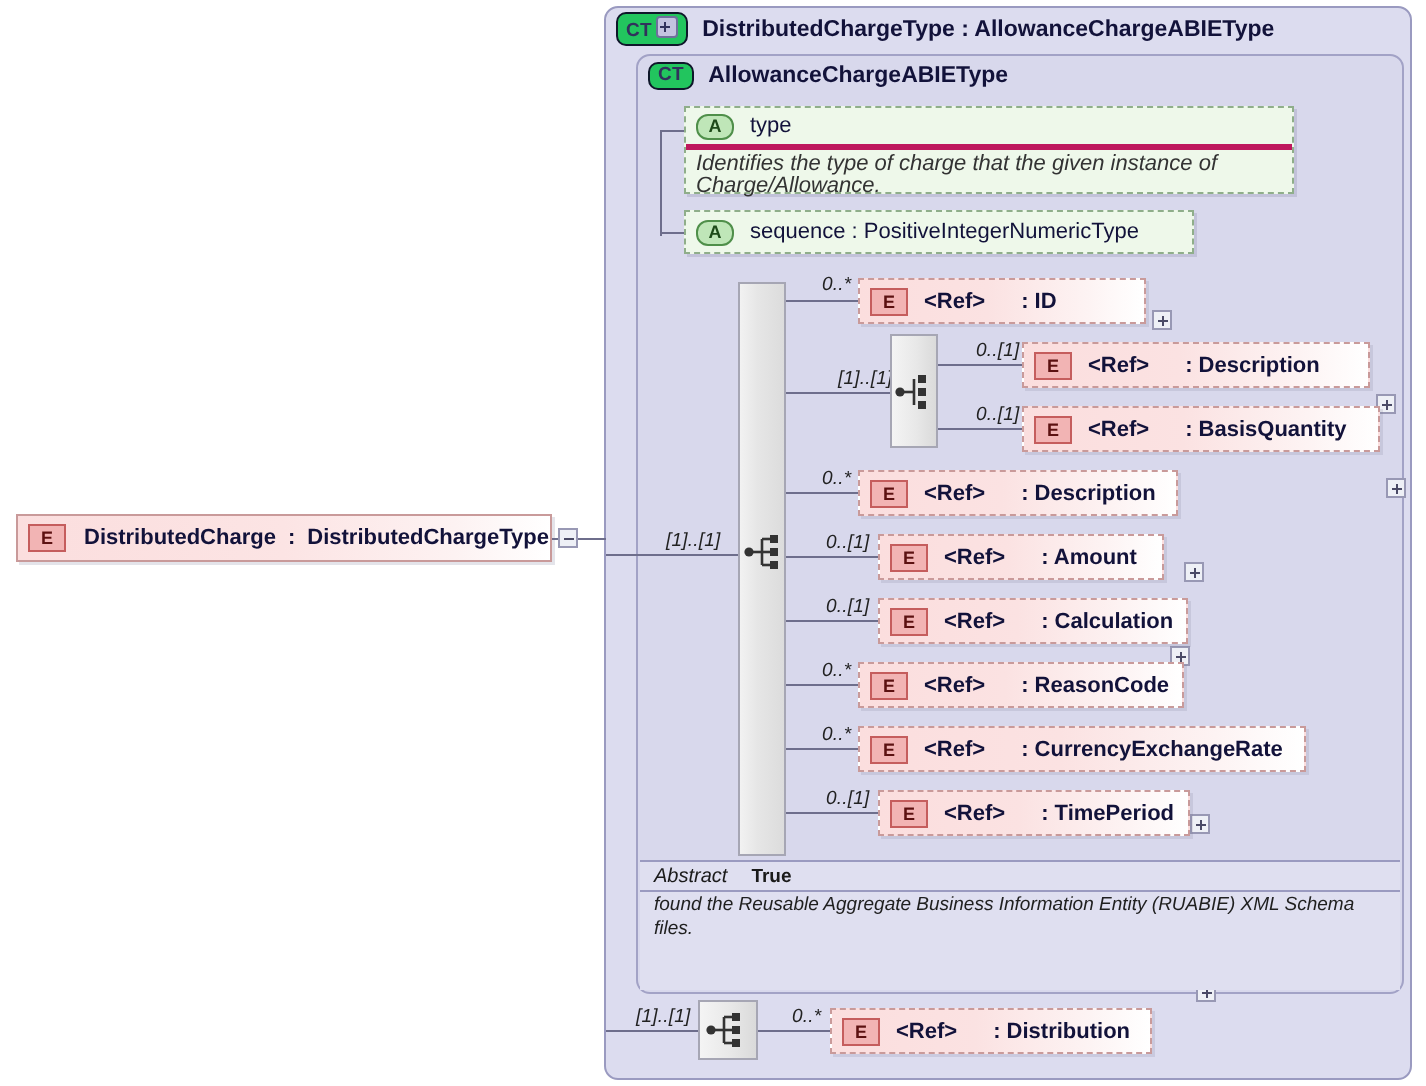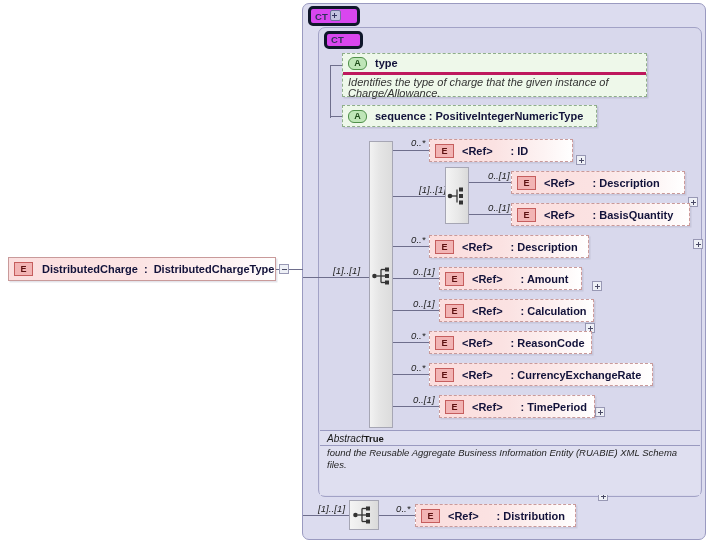--- a/index.html
+++ b/index.html
@@ -27,28 +27,28 @@
     left:318px;top:27px;width:384px;height:470px;
     background:#d8d8ec;
     border:1px solid #a2a2c6;
     border-radius:7px;
     box-sizing:border-box;
   }
 
   
   .ct-badge{
     display:inline-block;
-    border:3px solid #0f172a;
+    border:1px solid #0f172a;
     border-radius:5px;
-    background:#d946ef;
+    background:#22c55e;
     font-size:9.5px;
     font-weight:bold;
     letter-spacing:0.2px;
     color:#31315c;
-    padding:1px 16px 1px 4px;
+    padding:1px 4px 1px 4px;
     line-height:10px;
     box-sizing:border-box;
   }
   .ct-badge .pm{
     display:inline-block;
     width:9px;height:9px;
     border:1px solid #6f6f9c;
     background:#c3c3e0;
     border-radius:2px;
     position:relative;
@@ -87,21 +87,21 @@
   }
   .attr-badge{
     width:19px;height:13px;
     border:1px solid #4f8f4a;
     border-radius:6px;
     background:#bfe6b8;
     font-size:9px;font-weight:bold;color:#1d4a19;
     display:flex;align-items:center;justify-content:center;
     box-sizing:border-box;flex:none;
   }
-  .attr-name{font-size:11px;font-weight:bold;color:#12123a;}
+  .attr-name{font-size:11px;font-weight:normal;color:#12123a;}
   .attr-type{font-size:11px;font-weight:bold;color:#12123a;}
   .attr-doc{
     border-top:3px solid #be185d;
     font-style:italic;font-size:11px;color:#333;
     padding:2px 5px 3px 5px;
     line-height:11px;
   }
 
   
   .ref-box{
@@ -174,47 +174,49 @@
   .vline{background:#6e6e8c;width:1px;}
 
   
   .abstract-panel{
     left:320px;top:430px;width:380px;height:65px;
     background:#dfdff0;
     border-top:1px solid #9a9ac0;
     box-sizing:border-box;
   }
   .abstract-row{
-    display:flex;align-items:center;
+    display:flex;align-items:center;gap:12px;
     padding:2px 6px 2px 7px;
     border-bottom:1px solid #9a9ac0;
     height:15px;box-sizing:border-box;
   }
   .abstract-label{font-style:italic;font-size:10px;color:#1a1a1a;}
   .abstract-value{font-size:9.5px;font-weight:bold;color:#1a1a1a;}
   .abstract-doc{
     font-style:italic;font-size:9.5px;color:#1f1f1f;
     padding:3px 7px 0 7px;line-height:11.5px;
   }
 </style>
 </head>
 <body>
 
 <div class="canvas">
 
   <div class="abs ct-outer"></div>
 
   <div class="abs ct-title">
     <span class="ct-badge">CT<span class="pm"></span></span>
+    <span>DistributedChargeType : AllowanceChargeABIEType</span>
   </div>
 
   <div class="abs ct-inner"></div>
 
   <div class="abs ct-title2">
     <span class="ct-badge">CT</span>
+    <span>AllowanceChargeABIEType</span>
   </div>
 
   <div class="abs root-box">
     <span class="ref-badge">E</span>
     <span style="font-size:11px;font-weight:bold;color:#12123a;">DistributedCharge</span>
     <span style="font-size:11px;font-weight:bold;color:#12123a;margin-left:-3px;">:</span>
     <span style="font-size:11px;font-weight:bold;color:#12123a;margin-left:-3px;">DistributedChargeType</span>
   </div>
 
   <div class="abs minus-btn" style="left:279px;top:264px;"></div>

